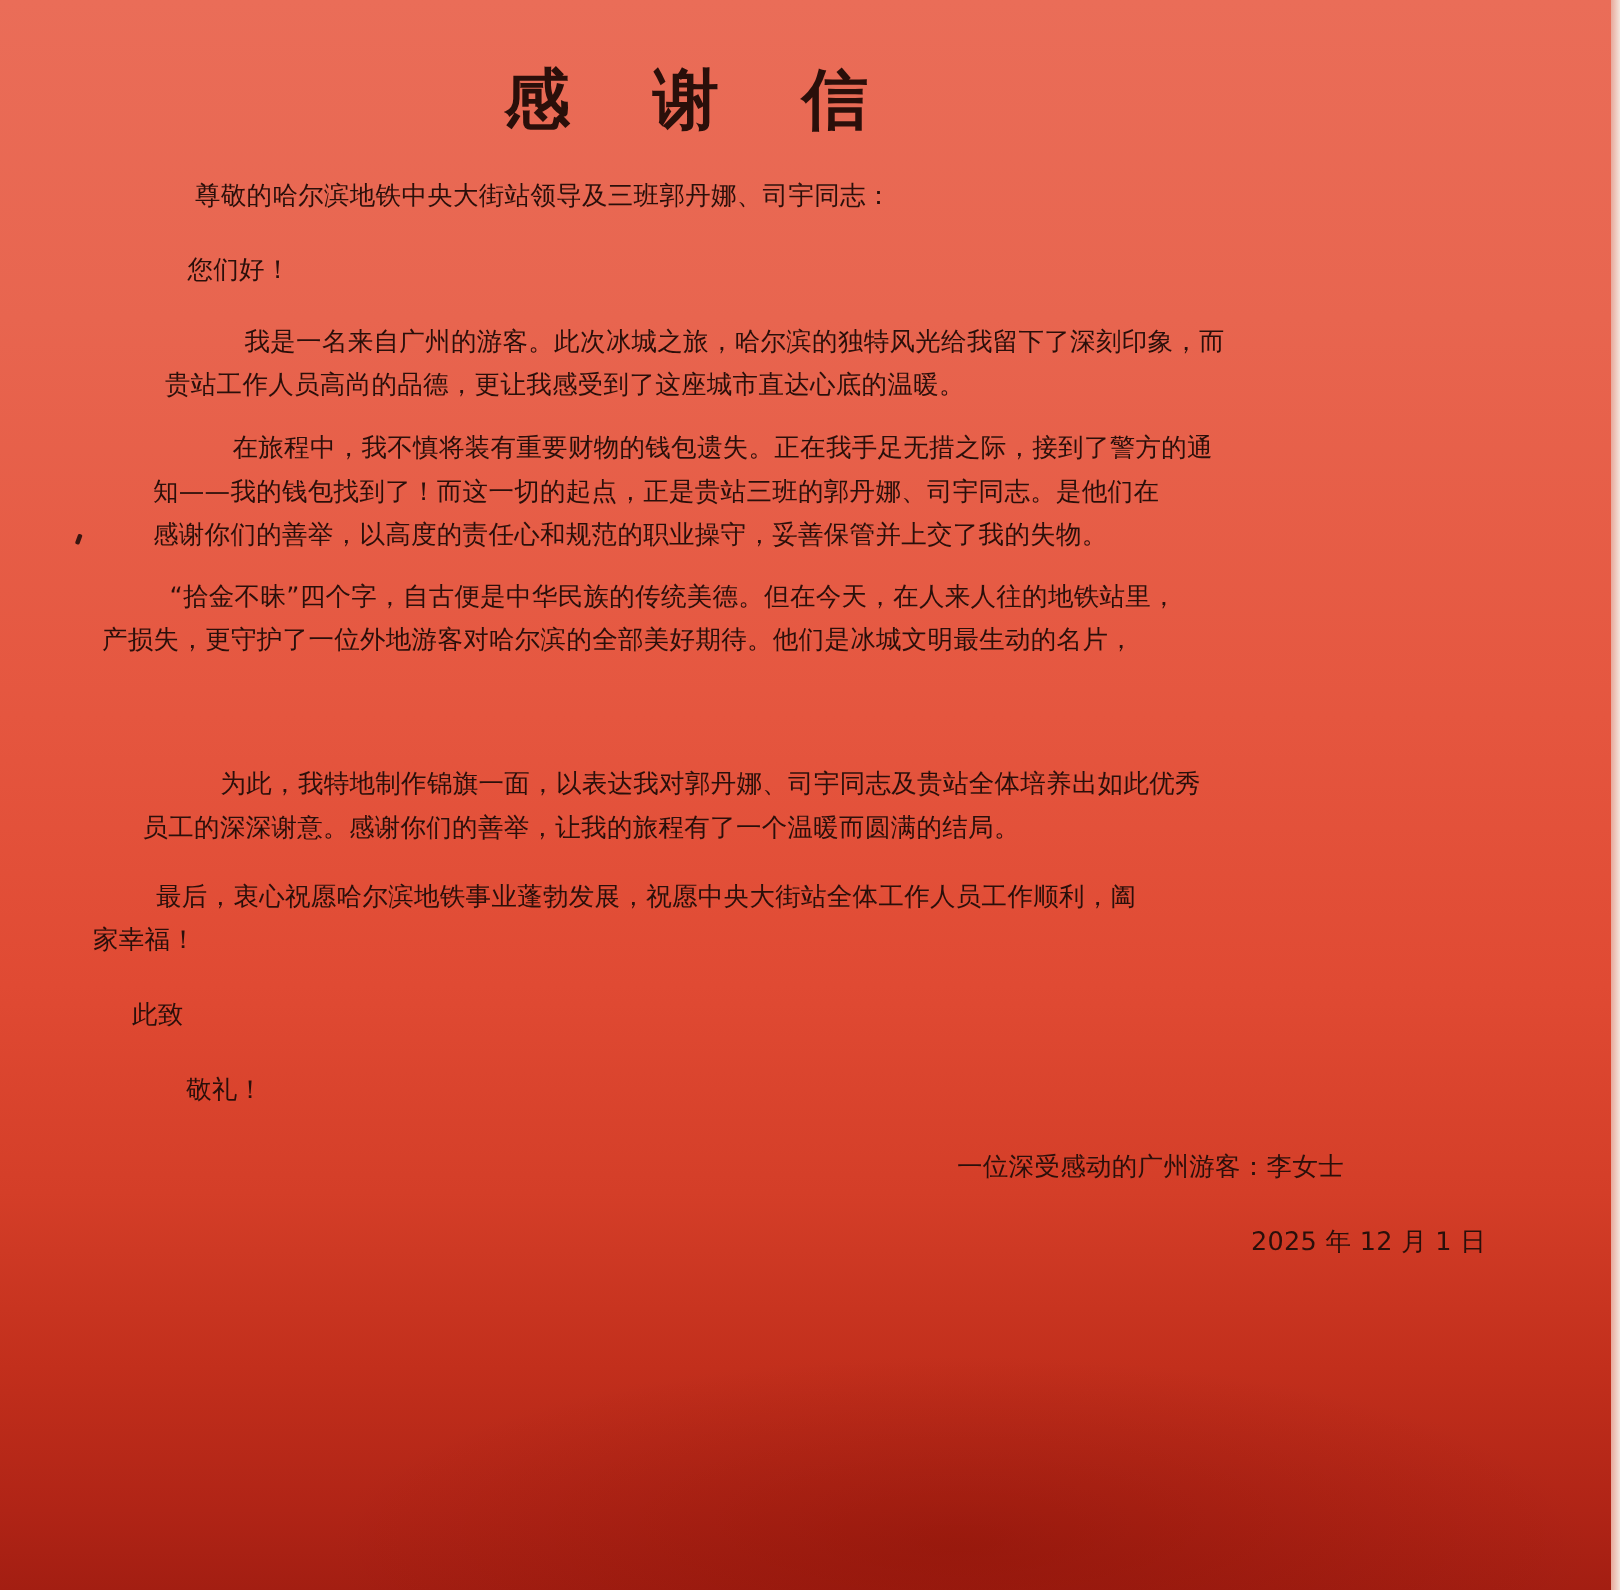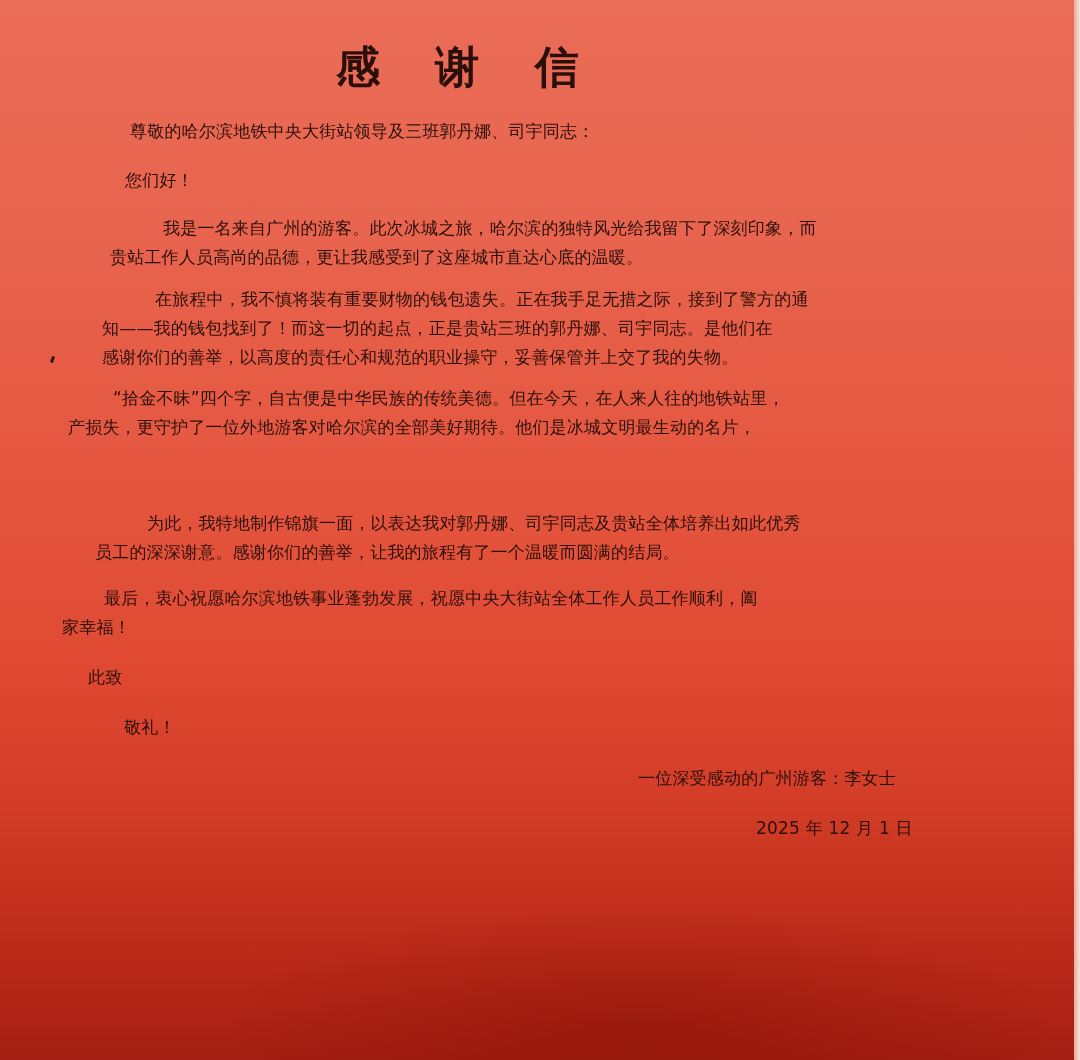--- a/index.html
+++ b/index.html
@@ -106,13 +106,13 @@
 
 <div class="text p" style="left:62px; top:584px;">
   <span class="line" style="padding-left:42px;">最后，衷心祝愿哈尔滨地铁事业蓬勃发展，祝愿中央大街站全体工作人员工作顺利，阖</span>
   <span class="line">家幸福！</span>
 </div>
 
 <div class="text" style="left:88px; top:663px;">此致</div>
 <div class="text" style="left:100px; top:713px;margin-left:24px;">敬礼！</div>
 
 <div class="text" style="left:638px; top:764px;">一位深受感动的广州游客：李女士</div>
-<div class="text" style="left:756px; top:814px;">2025 年 12 月 1 日</div>
+<div class="text" style="left:834px; top:814px;">2025 年 12 月 1 日</div>
 
 </body></html>

